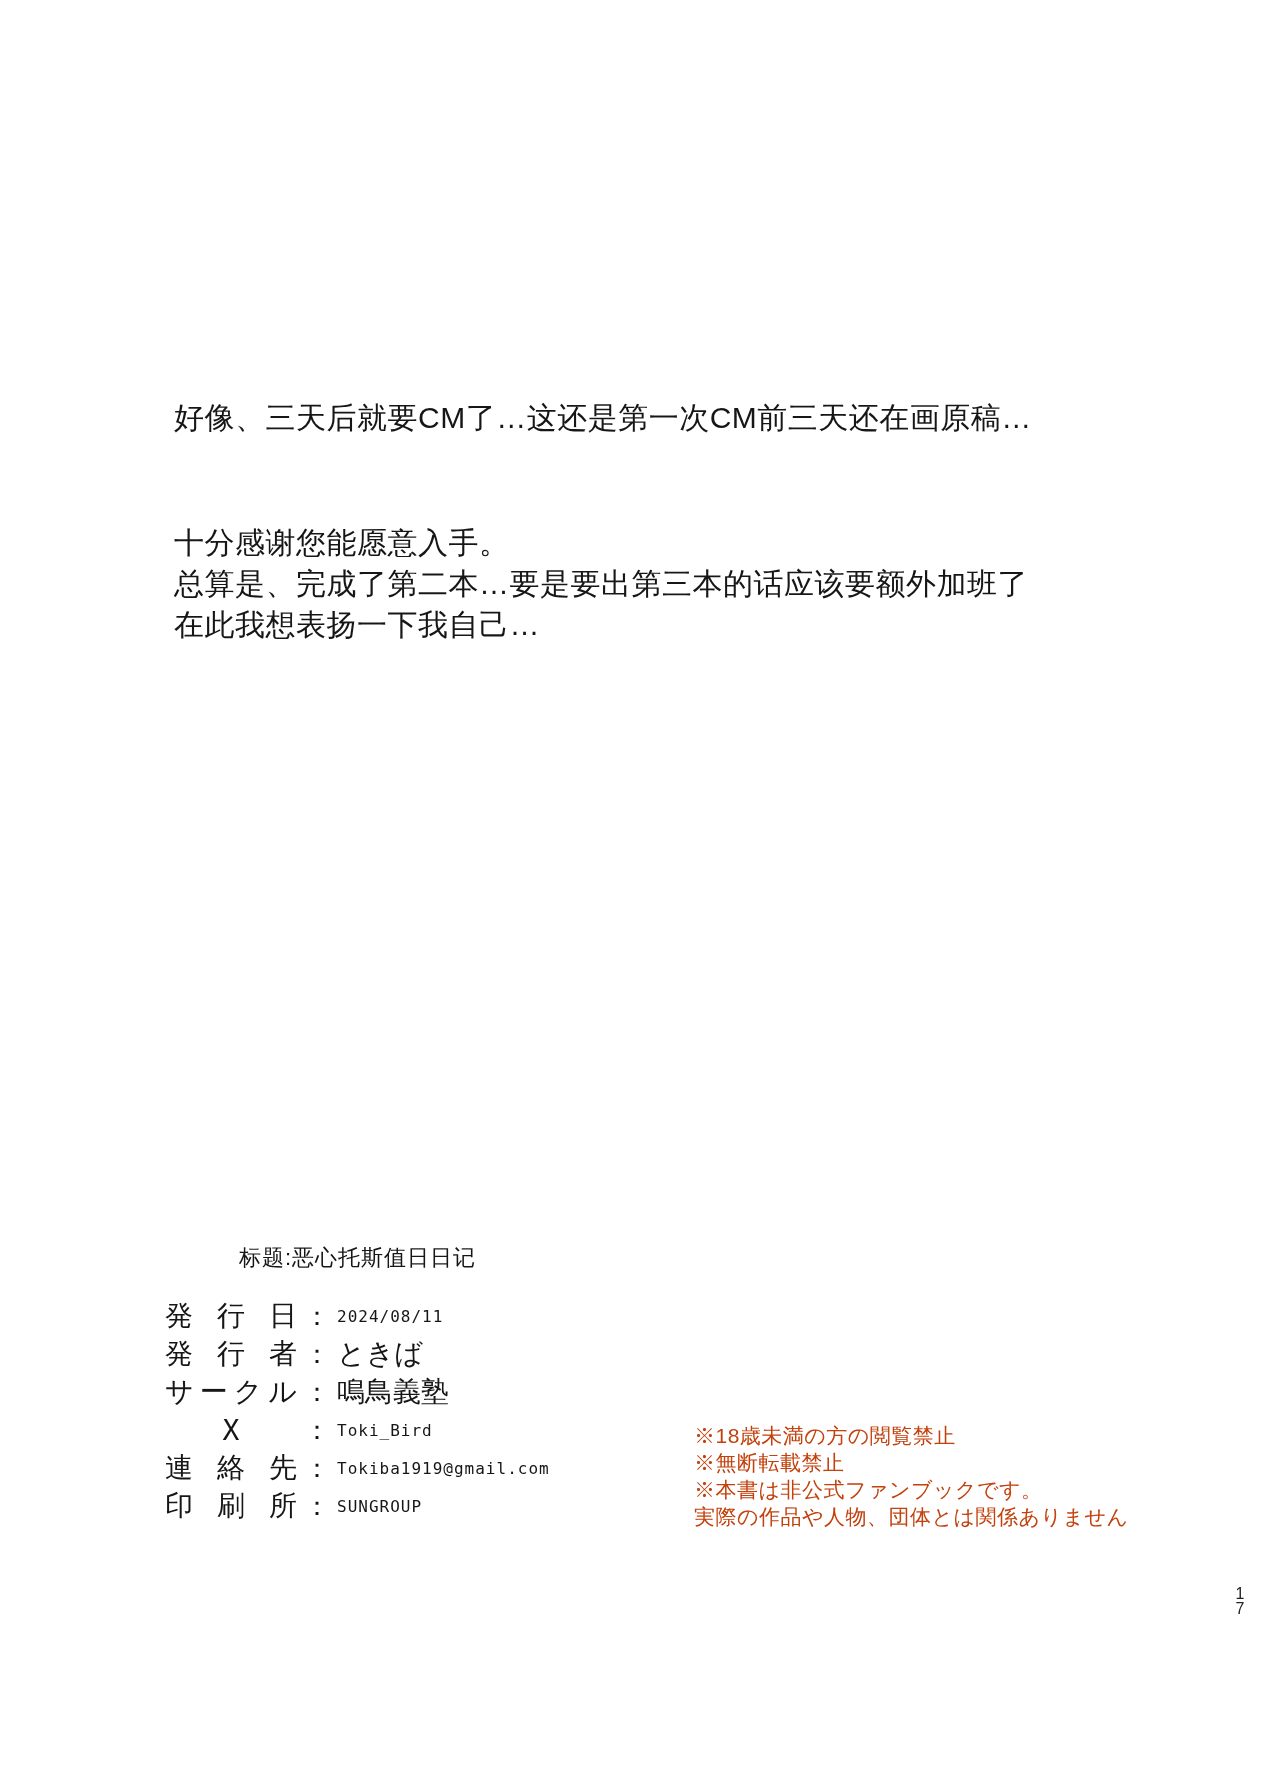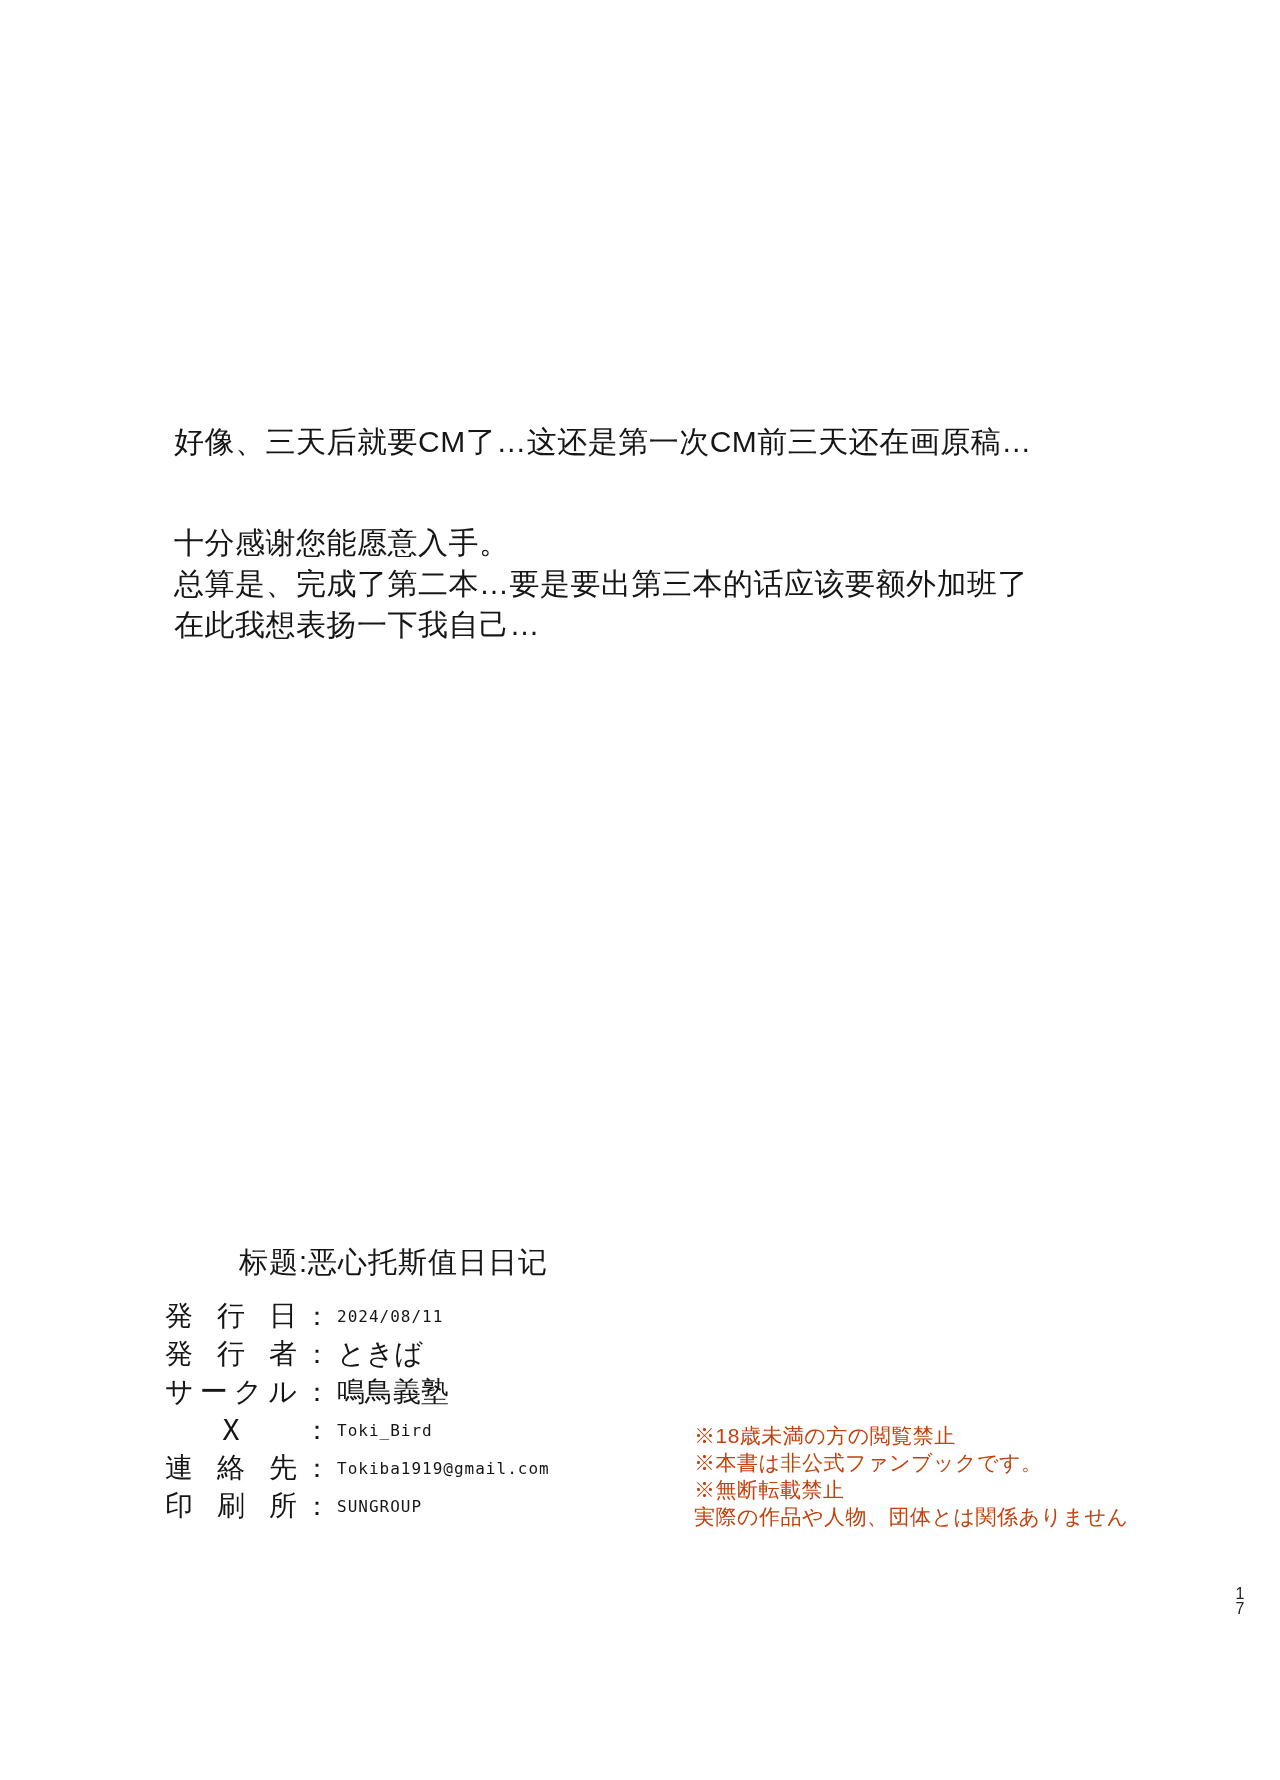--- a/index.html
+++ b/index.html
@@ -31,31 +31,31 @@
   }
   .para {
     position: absolute;
     left: 174px;
     font-size: 30px;
     letter-spacing: 0.5px;
     color: #161616;
     white-space: nowrap;
   }
   .para .line { height: 40px; line-height: 40px; }
-  .p1 { top: 398px; margin-top: 24px; }
+  .p1 { top: 398px; }
   .p2 { top: 522px; }
   .p2 .line { height: 41px; line-height: 41px; }
   .p3 { top: 720px; }
   .p3 .line { height: 41px; line-height: 41px; }
 
   .book-title {
     position: absolute;
     left: 239px;
     top: 1243px;
-    font-size: 29px;
+    font-size: 22px;
     letter-spacing: 1px;
     color: #161616;
     white-space: nowrap;
   }
   .colophon {
     position: absolute;
     left: 165px;
     top: 1297px;
     color: #161616;
   }
@@ -157,22 +157,22 @@
     </div>
     <div class="row">
       <span class="lbl">印刷所</span>
       <span class="sep">：</span>
       <span class="val val-mono">SUNGROUP</span>
     </div>
   </div>
 
   <div class="disclaimer">
     <div>※18歳未満の方の閲覧禁止</div>
+    <div>※無断転載禁止</div>
     <div>※本書は非公式ファンブックです。</div>
-    <div>※無断転載禁止</div>
     <div>実際の作品や人物、団体とは関係ありません</div>
   </div>
 
   <div class="page-num">
     <div>1</div>
     <div>7</div>
   </div>
 
 </div>
 

